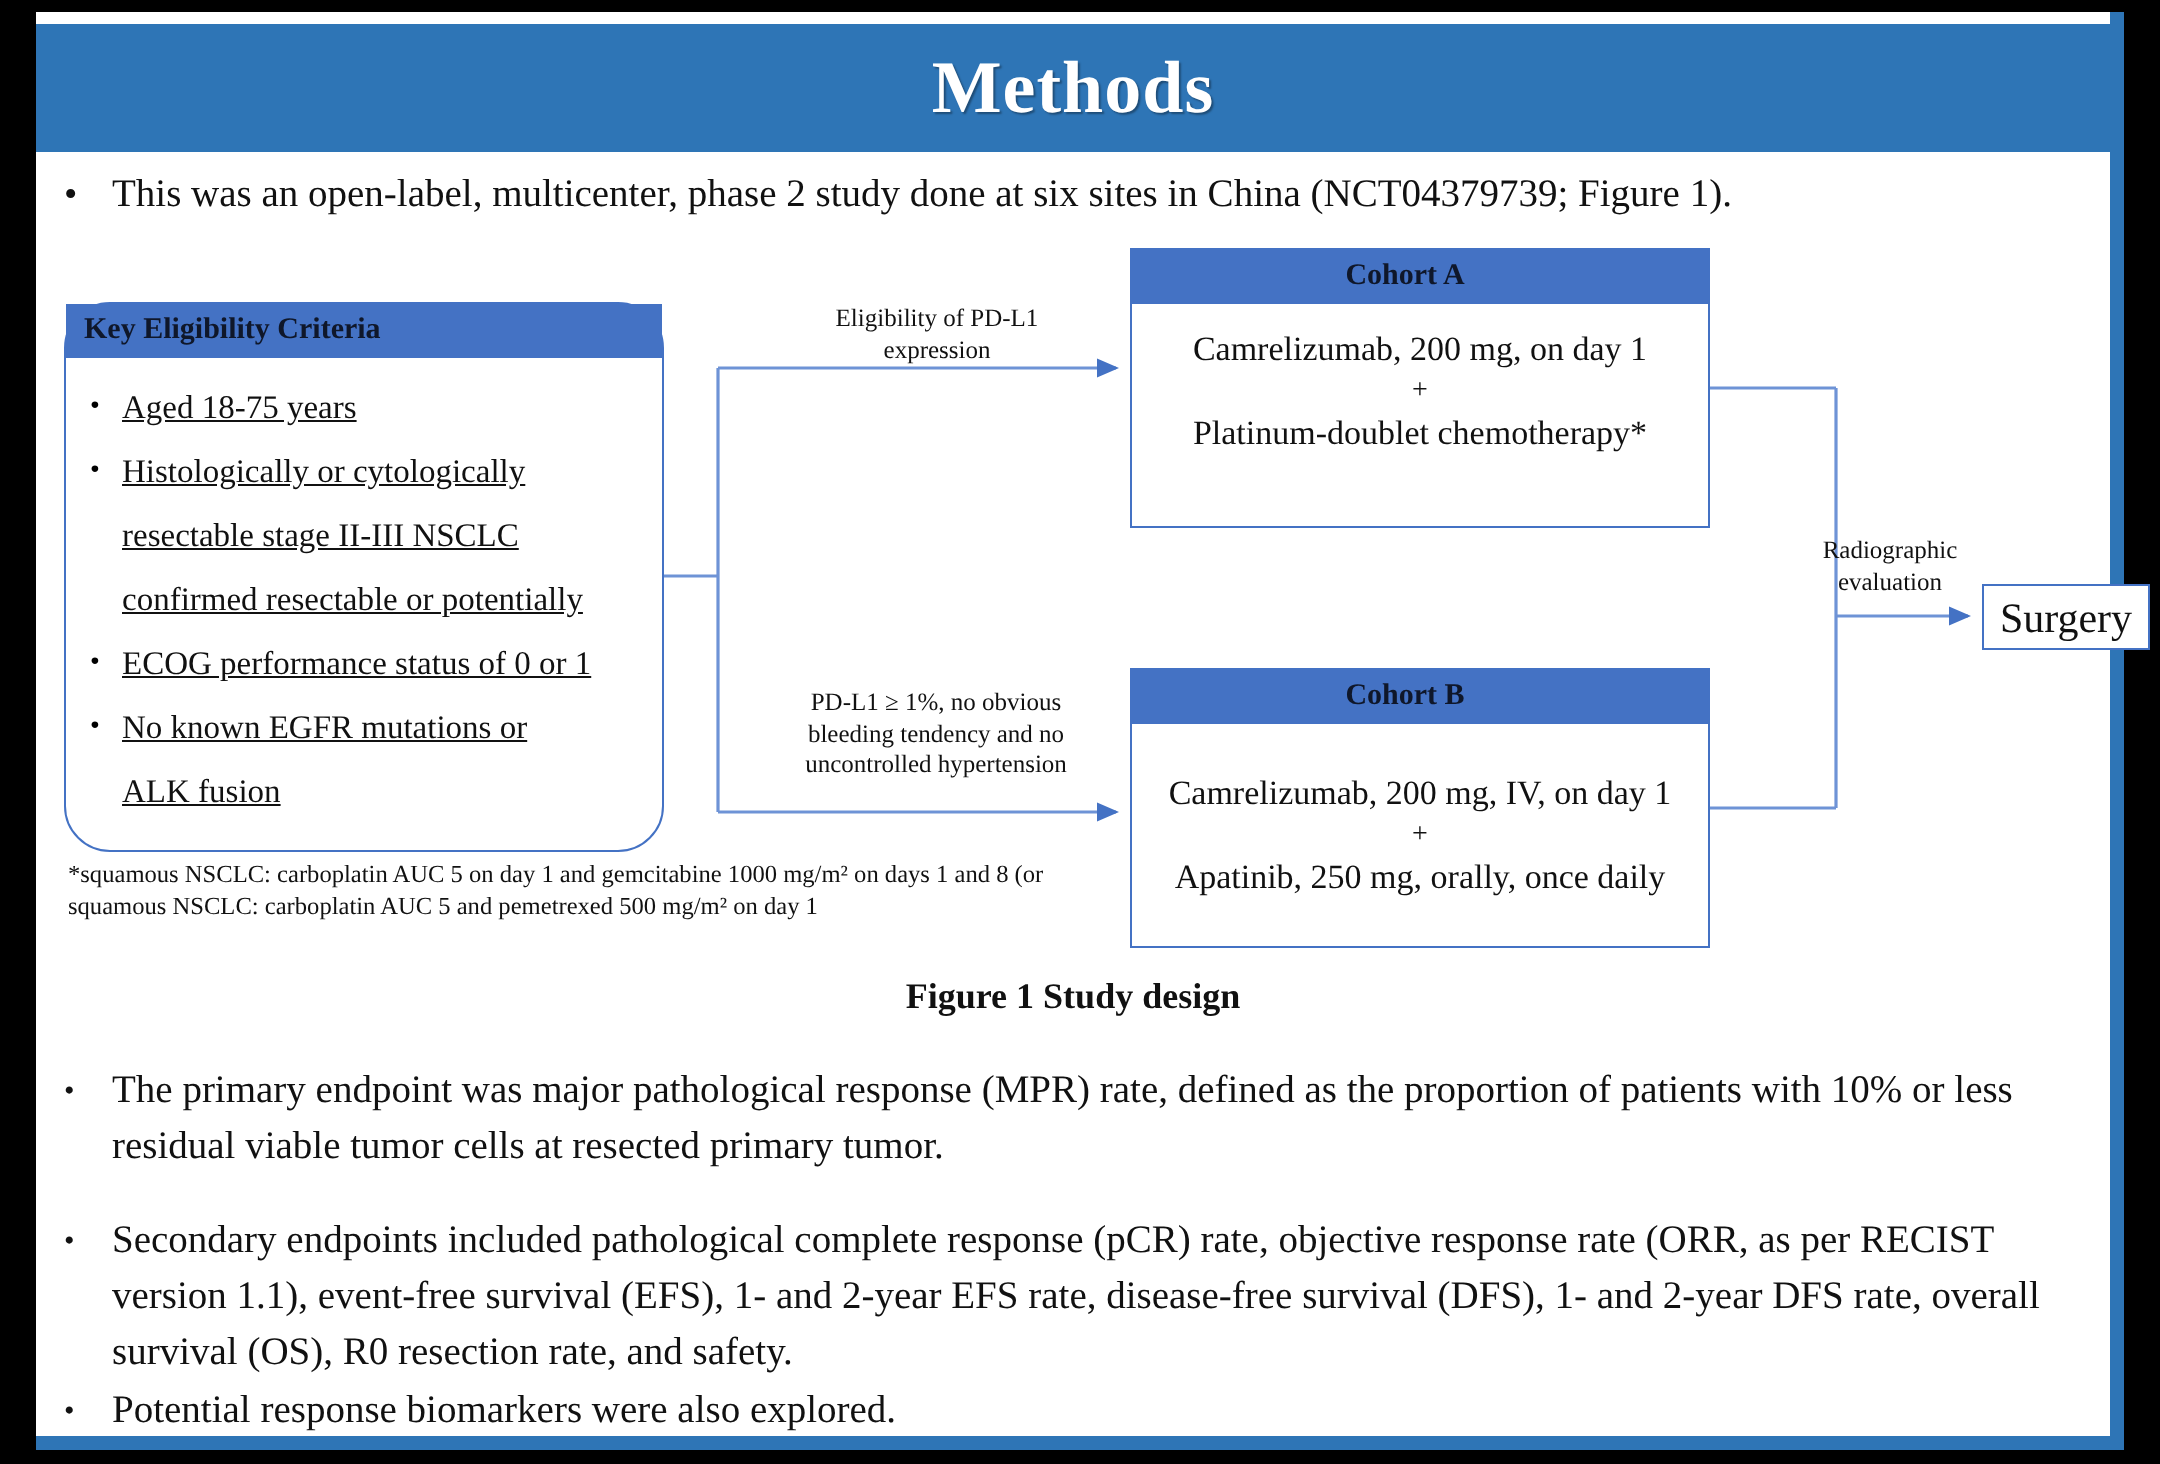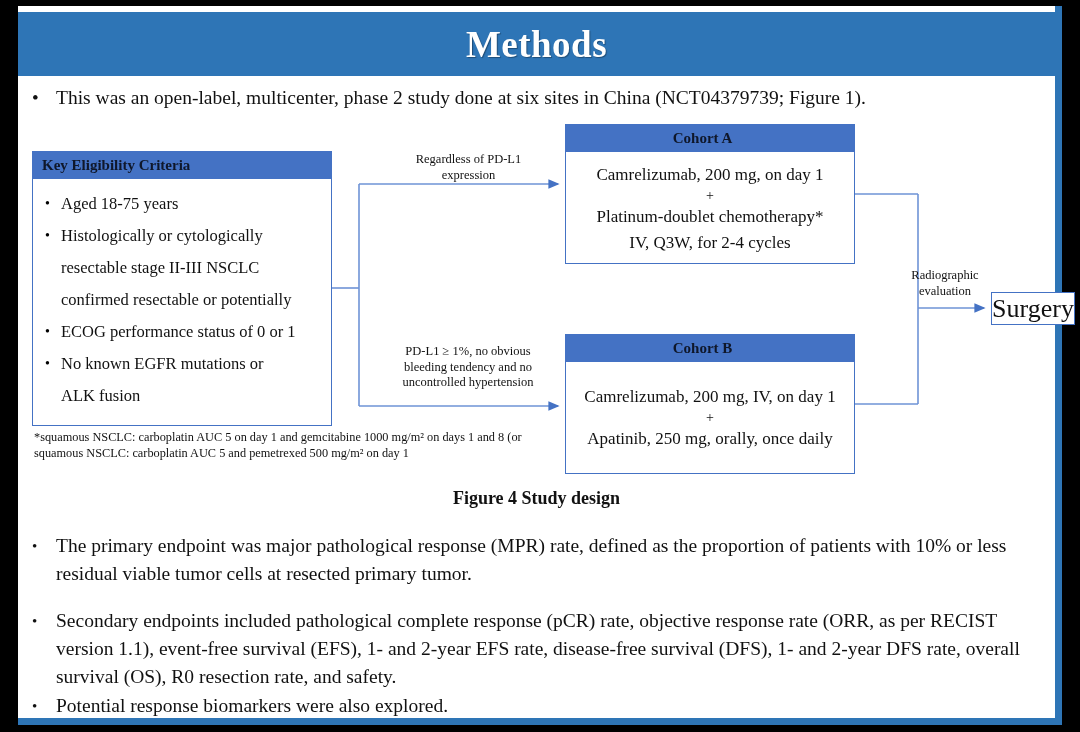--- a/index.html
+++ b/index.html
@@ -75,40 +75,40 @@
     font-weight: bold;
     font-size: 15px;
     text-align: center;
     padding: 5px 19px 6px 4px;
     line-height: 16px;
   }
   .box-head.left { text-align: left; padding-left: 9px; }
   .box-body { padding: 7px 8px 8px 8px; }
 
   
-  #elig { left: 14px; top: 35px; width: 300px; height: 275px; }
+  #elig { left: 14px; top: 35px; width: 300px; height: 275px; border-radius: 23px; }
   #elig .box-body { padding: 9px 6px 6px 6px; }
   .elig-item { display: flex; align-items: flex-start; margin-bottom: 1px; }
   .elig-item .dot { flex: 0 0 22px; width: 22px; font-size: 14px; line-height: 31px; padding-left: 6px; }
-  .elig-item .txt { font-size: 16.5px; line-height: 31px; color: #111; }
+  .elig-item .txt { font-size: 16.5px; line-height: 31px; color: #111; text-decoration: underline; }
 
   
   #cohortA { left: 547px; top: 8px; width: 290px; height: 140px; }
   #cohortB { left: 547px; top: 218px; width: 290px; height: 140px; }
   .cohort-line { font-size: 17px; line-height: 26px; text-align: center; color: #111; }
   .cohort-line.plus { font-size: 14px; line-height: 16px; }
   #cohortA .box-body { padding-top: 10px; }
   #cohortB .box-body { padding-top: 22px; }
 
   
   #surgery {
     left: 973px; top: 176px; width: 84px; height: 33px;
     display: flex; align-items: center; justify-content: center;
   }
-  #surgery .slabel { font-size: 26px; color: #111; line-height: 22px; }
+  #surgery .slabel { font-size: 21px; color: #111; line-height: 22px; }
 
   
   .conn-label {
     position: absolute;
     font-size: 12.5px;
     line-height: 15.5px;
     color: #111;
     text-align: center;
   }
   #lblA { left: 368px; top: 36px; width: 165px; }
@@ -217,52 +217,51 @@
           </div>
         </div>
       </div>
 
       <div class="box" id="cohortA">
         <div class="box-head">Cohort A</div>
         <div class="box-body">
           <div class="cohort-line">Camrelizumab, 200 mg, on day 1</div>
           <div class="cohort-line plus">+</div>
           <div class="cohort-line">Platinum-doublet chemotherapy*</div>
-          <div class="cohort-line">IV, Q3W, for 2-4 cycles</div>
         </div>
       </div>
 
       <div class="box" id="cohortB">
         <div class="box-head">Cohort B</div>
         <div class="box-body">
           <div class="cohort-line">Camrelizumab, 200 mg, IV, on day 1</div>
           <div class="cohort-line plus">+</div>
           <div class="cohort-line">Apatinib, 250 mg, orally, once daily</div>
         </div>
       </div>
 
-      <div class="conn-label" id="lblA" style="white-space:pre-line;">Regardless  of PD-L1
+      <div class="conn-label" id="lblA" style="white-space:pre-line;">Eligibility  of PD-L1
 expression</div>
       <div class="conn-label" id="lblB" style="white-space:pre-line;">PD-L1 ≥ 1%, no obvious
 bleeding tendency and no
 uncontrolled  hypertension</div>
       <div class="conn-label" id="lblRad" style="white-space:pre-line;">Radiographic
 evaluation</div>
 
       <div class="box" id="surgery">
         <span class="slabel">Surgery</span>
       </div>
     </div>
 
     <div id="footnote">
       <div class="fn-line">*squamous NSCLC: carboplatin AUC 5 on day 1 and gemcitabine 1000 mg/m² on days 1 and 8 (or</div>
       <div class="fn-line">squamous NSCLC: carboplatin AUC 5 and pemetrexed 500 mg/m² on day 1</div>
     </div>
 
-    <div id="figcap">Figure 4 Study design</div>
+    <div id="figcap">Figure 1 Study design</div>
 
     <div class="bullet" id="b1">
       <span class="dot">•</span>
       <span class="btxt">The primary endpoint was major pathological response (MPR) rate, defined as the proportion of patients with 10% or less residual viable tumor cells at resected primary tumor.</span>
     </div>
     <div class="bullet" id="b2">
       <span class="dot">•</span>
       <span class="btxt">Secondary endpoints included pathological complete response (pCR) rate, objective response rate (ORR, as per RECIST version 1.1), event-free survival (EFS), 1- and 2-year EFS rate, disease-free survival (DFS), 1- and 2-year DFS rate, overall survival (OS), R0 resection rate, and safety.</span>
     </div>
     <div class="bullet" id="b3">

